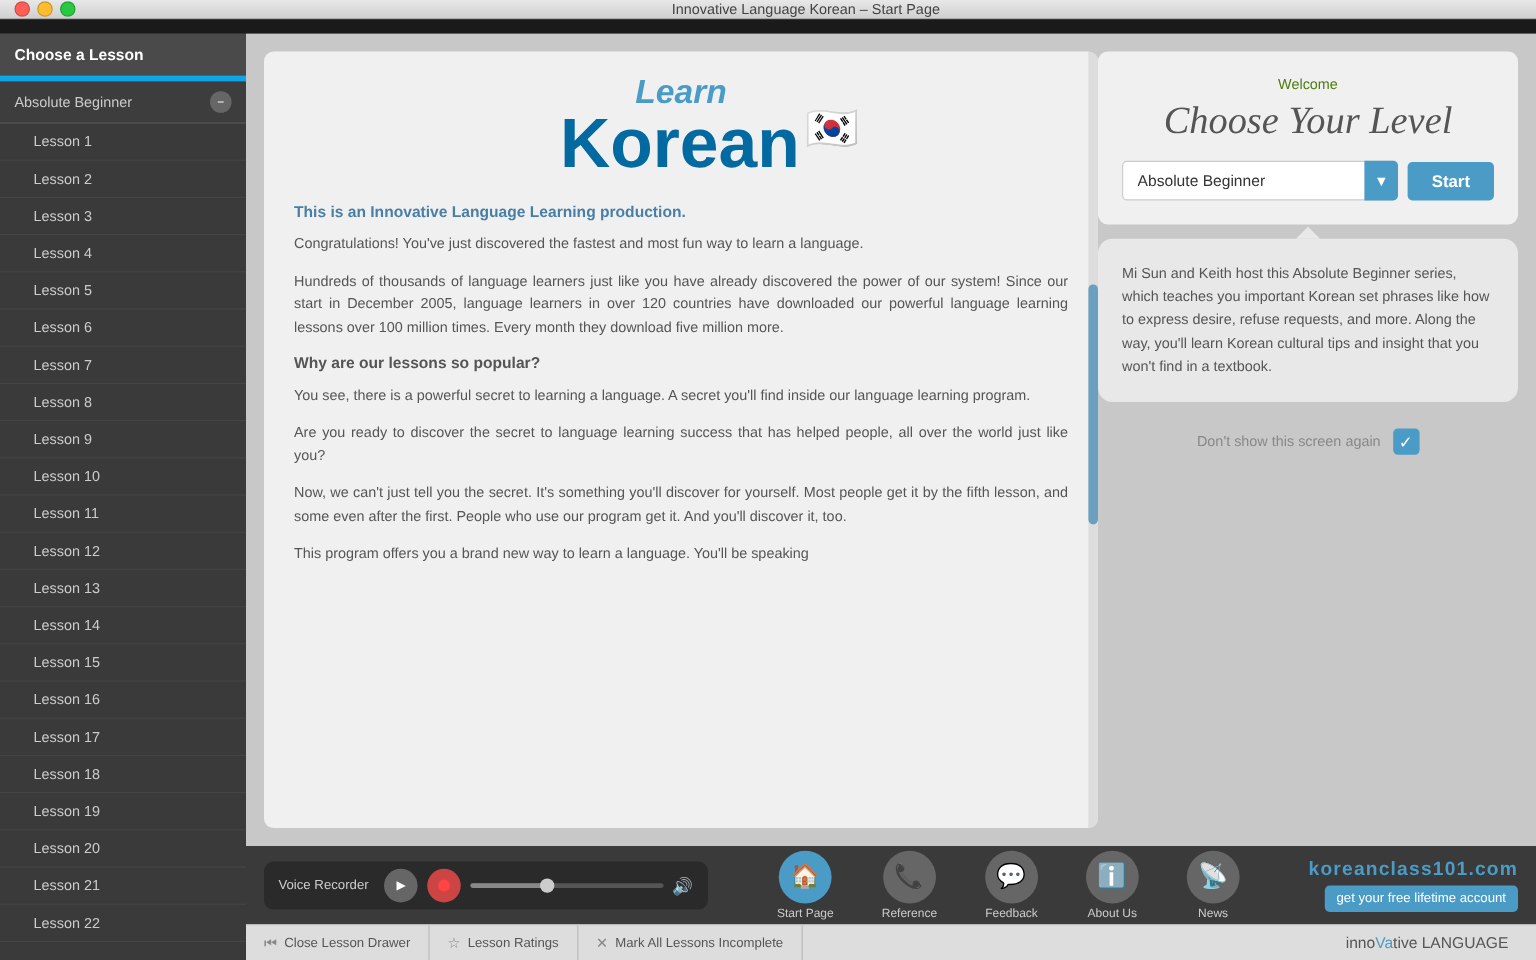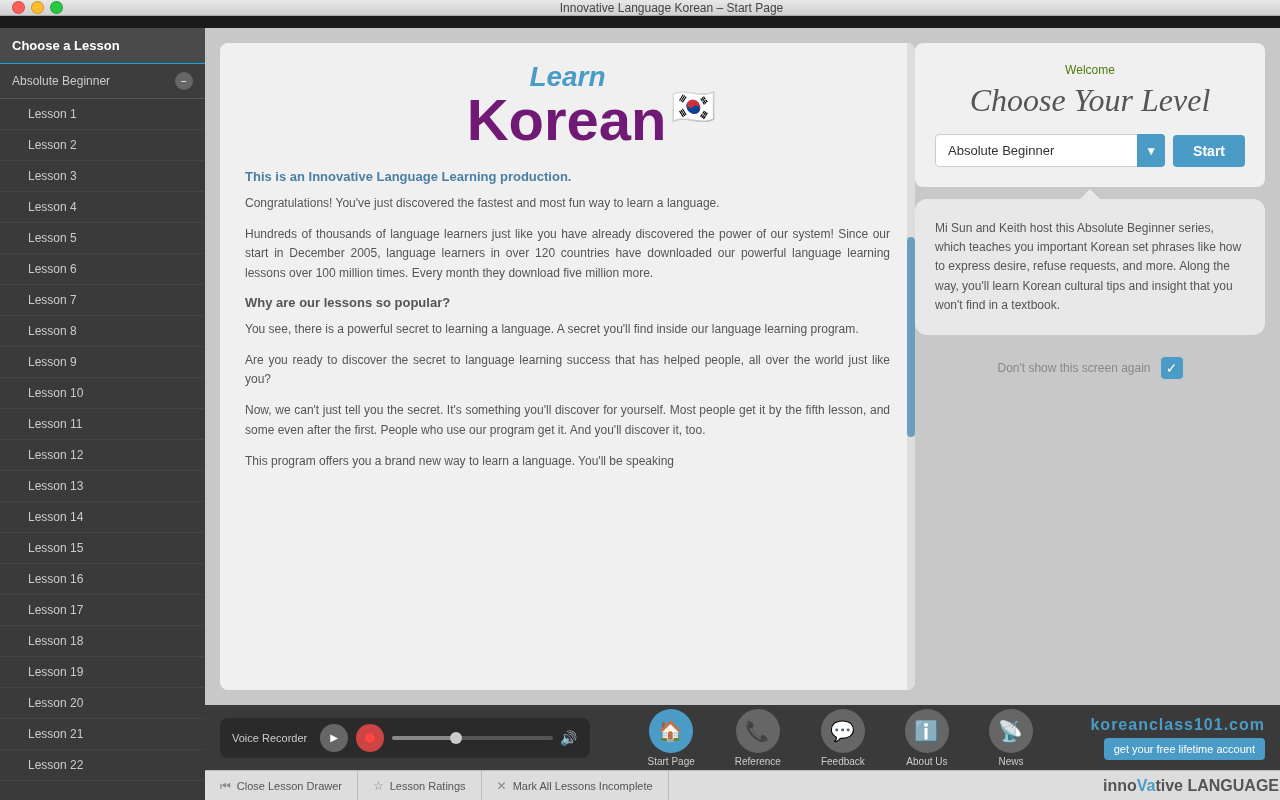--- a/index.html
+++ b/index.html
@@ -60,21 +60,21 @@
       display: flex;
       flex-direction: column;
       flex-shrink: 0;
     }
     .sidebar-header {
       background: #4a4a4a;
       padding: 10px 12px;
       color: #fff;
       font-size: 13px;
       font-weight: bold;
-      border-bottom: 1px solid #0ea5e9;
+      border-bottom: 5px solid #0ea5e9;
     }
     .sidebar-level {
       display: flex;
       align-items: center;
       justify-content: space-between;
       padding: 8px 12px;
       background: #3d3d3d;
       border-bottom: 1px solid #555;
     }
     .sidebar-level-text {
@@ -147,21 +147,21 @@
     .learn-text {
       font-size: 28px;
       color: #4a9cc7;
       font-style: italic;
       font-weight: bold;
       display: block;
       line-height: 1;
     }
     .korean-text {
       font-size: 58px;
-      color: #701a75;
+      color: #0369a1;
       font-weight: bold;
       line-height: 1;
       display: block;
       margin-left: 48px;
     }
     .flag-emoji {
       font-size: 36px;
       position: relative;
       top: -5px;
     }
@@ -486,24 +486,24 @@
       font-size: 11px;
       color: #555;
       display: flex;
       align-items: center;
       gap: 6px;
       cursor: pointer;
     }
     .footer-icon { font-size: 12px; color: #888; }
     .footer-brand {
       margin-left: auto;
-      padding-right: 1px;
-      font-size: 16px;
+      padding-right: 23px;
+      font-size: 13px;
       color: #555;
-      font-weight: bold;
+      font-weight: normal;
     }
     .footer-brand span { color: #4a9cc7; }
   </style>
 </head>
 <body>
 
 <div class="title-bar">
   <div class="title-bar-buttons">
     <div class="tb-btn close"></div>
     <div class="tb-btn minimize"></div>

